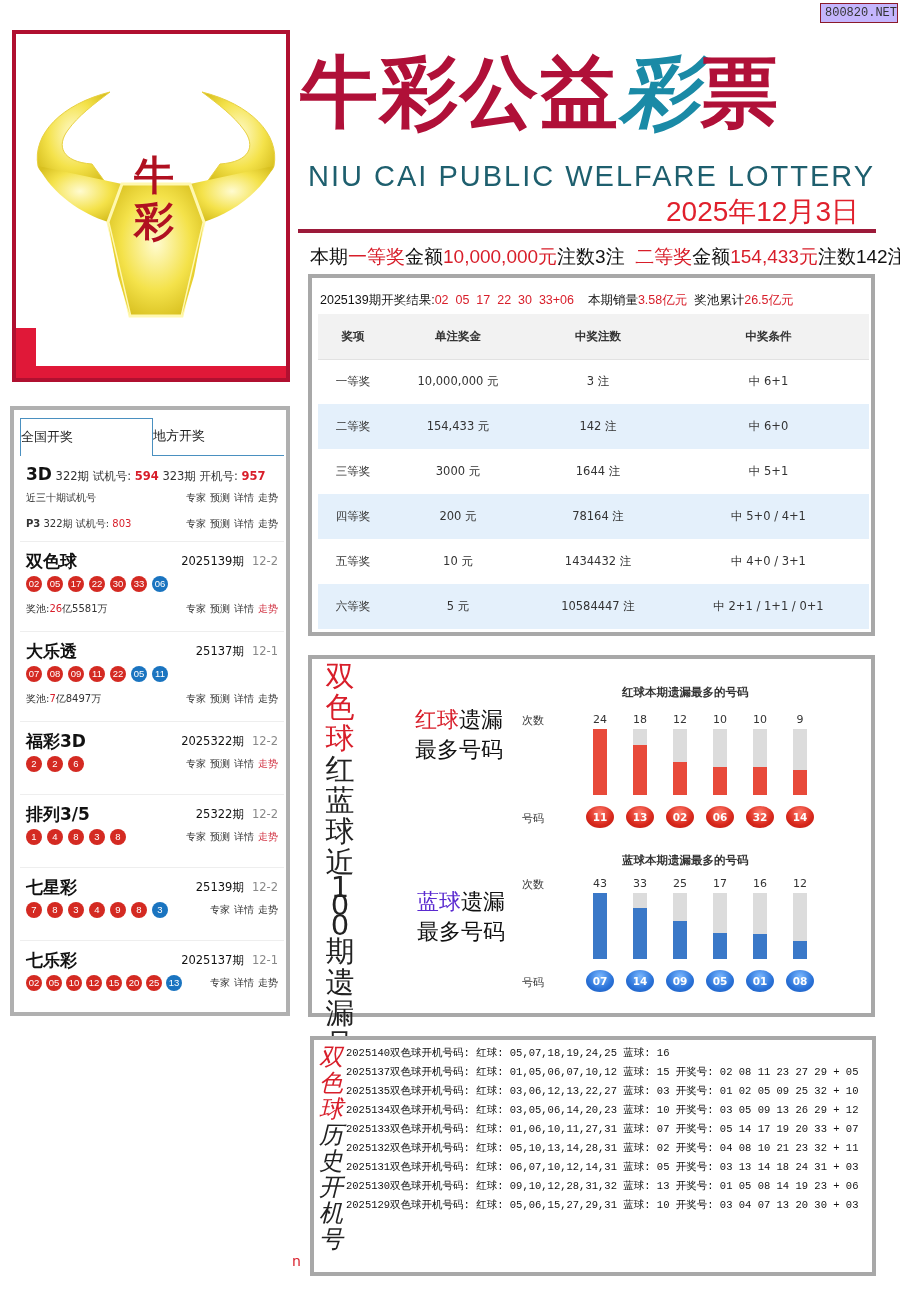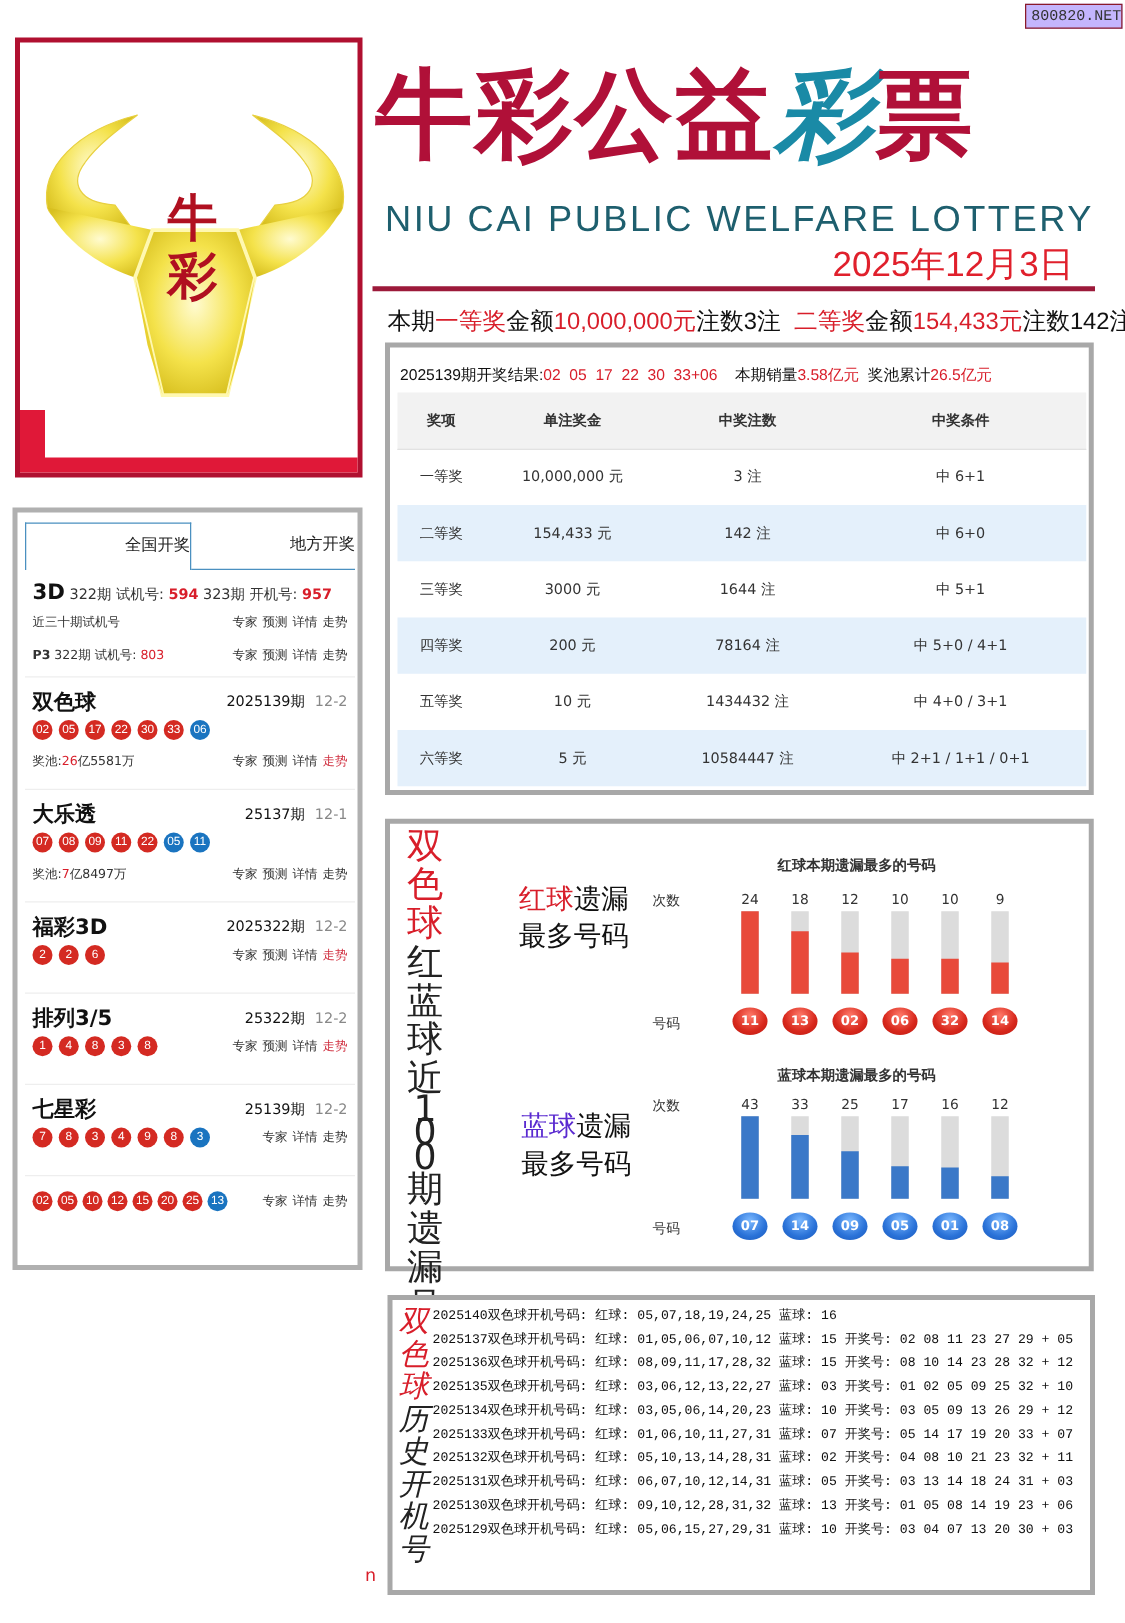--- a/index.html
+++ b/index.html
@@ -32,21 +32,21 @@
   .prize-table th { height: 45px; background: #f2f2f2; font-weight: bold; color: #333; border-bottom: 1px solid #e2e2e2; }
   .prize-table td { height: 45px; text-align: center; }
   .prize-table tr.alt td { background: #e4f0fb; }
   .prize-table .c0 { width: 70px; }
   .prize-table .c1 { width: 140px; }
   .prize-table .c2 { width: 140px; }
 
   
   .lottery-panel { position: absolute; left: 10px; top: 406px; width: 280px; height: 610px; border: 4px solid #b0b0b0; background: #fff; }
   .tabs { position: absolute; left: 6px; top: 8px; width: 264px; height: 38px; display: flex; }
-  .tab { flex: 1; text-align: right; line-height: 36px; font-size: 13px; color: #222; border-bottom: 1px solid #4a90c0; }
+  .tab { flex: 1; text-align: left; line-height: 36px; font-size: 13px; color: #222; border-bottom: 1px solid #4a90c0; }
   .tab.active { border: 1px solid #4a90c0; border-bottom: none; background: #fff; }
   .list { position: absolute; left: 6px; top: 46px; width: 264px; }
   .sec { border-bottom: 1px solid #eeeeee; padding: 0 6px; }
   .row { display: flex; justify-content: space-between; align-items: center; font-size: 10px; color: #333; }
   .row .bold { font-weight: bold; font-size: 17px; color: #111; }
   .links span { margin-left: 4px; }
   .links .hot { color: #d03040; }
   .period { font-size: 11.5px; color: #111; }
   .date-g { color: #888; margin-left: 8px; font-size: 11.5px; }
   .balls { display: flex; align-items: center; }
@@ -283,20 +283,24 @@
             <span class="ball r">4</span>
             <span class="ball r">9</span>
             <span class="ball r">8</span>
             <span class="ball b">3</span>
           </span>
         <span class="links"><span>专家</span><span>详情</span><span>走势</span></span>
       </div>
     </div>
 
     <div class="sec" style="height:73px;padding-top:8px;border-bottom:none;">
+      <div class="row" style="height:22px;">
+          <span class="bold">七乐彩</span>
+          <span><span class="period">2025137期</span><span class="date-g">12-1</span></span>
+        </div>
       <div class="row" style="height:24px;">
         <span class="balls">
             <span class="ball r" style="margin-right:4px">02</span>
             <span class="ball r" style="margin-right:4px">05</span>
             <span class="ball r" style="margin-right:4px">10</span>
             <span class="ball r" style="margin-right:4px">12</span>
             <span class="ball r" style="margin-right:4px">15</span>
             <span class="ball r" style="margin-right:4px">20</span>
             <span class="ball r" style="margin-right:4px">25</span>
             <span class="ball b" style="margin-right:2px">13</span>
@@ -443,21 +447,20 @@
     <span class="red">球</span>
     <span>历</span>
     <span>史</span>
     <span>开</span>
     <span>机</span>
     <span>号</span>
   </div>
   <div class="hist-list">
     <div class="hist-row">2025140双色球开机号码: 红球: 05,07,18,19,24,25 蓝球: 16</div>
     <div class="hist-row">2025137双色球开机号码: 红球: 01,05,06,07,10,12 蓝球: 15 开奖号: 02 08 11 23 27 29 + 05</div>
-    <div class="hist-row">2025136双色球开机号码: 红球: 08,09,11,17,28,32 蓝球: 15 开奖号: 08 10 14 23 28 32 + 12</div>
     <div class="hist-row">2025135双色球开机号码: 红球: 03,06,12,13,22,27 蓝球: 03 开奖号: 01 02 05 09 25 32 + 10</div>
     <div class="hist-row">2025134双色球开机号码: 红球: 03,05,06,14,20,23 蓝球: 10 开奖号: 03 05 09 13 26 29 + 12</div>
     <div class="hist-row">2025133双色球开机号码: 红球: 01,06,10,11,27,31 蓝球: 07 开奖号: 05 14 17 19 20 33 + 07</div>
     <div class="hist-row">2025132双色球开机号码: 红球: 05,10,13,14,28,31 蓝球: 02 开奖号: 04 08 10 21 23 32 + 11</div>
     <div class="hist-row">2025131双色球开机号码: 红球: 06,07,10,12,14,31 蓝球: 05 开奖号: 03 13 14 18 24 31 + 03</div>
     <div class="hist-row">2025130双色球开机号码: 红球: 09,10,12,28,31,32 蓝球: 13 开奖号: 01 05 08 14 19 23 + 06</div>
     <div class="hist-row">2025129双色球开机号码: 红球: 05,06,15,27,29,31 蓝球: 10 开奖号: 03 04 07 13 20 30 + 03</div>
   </div>
 </div>
 

